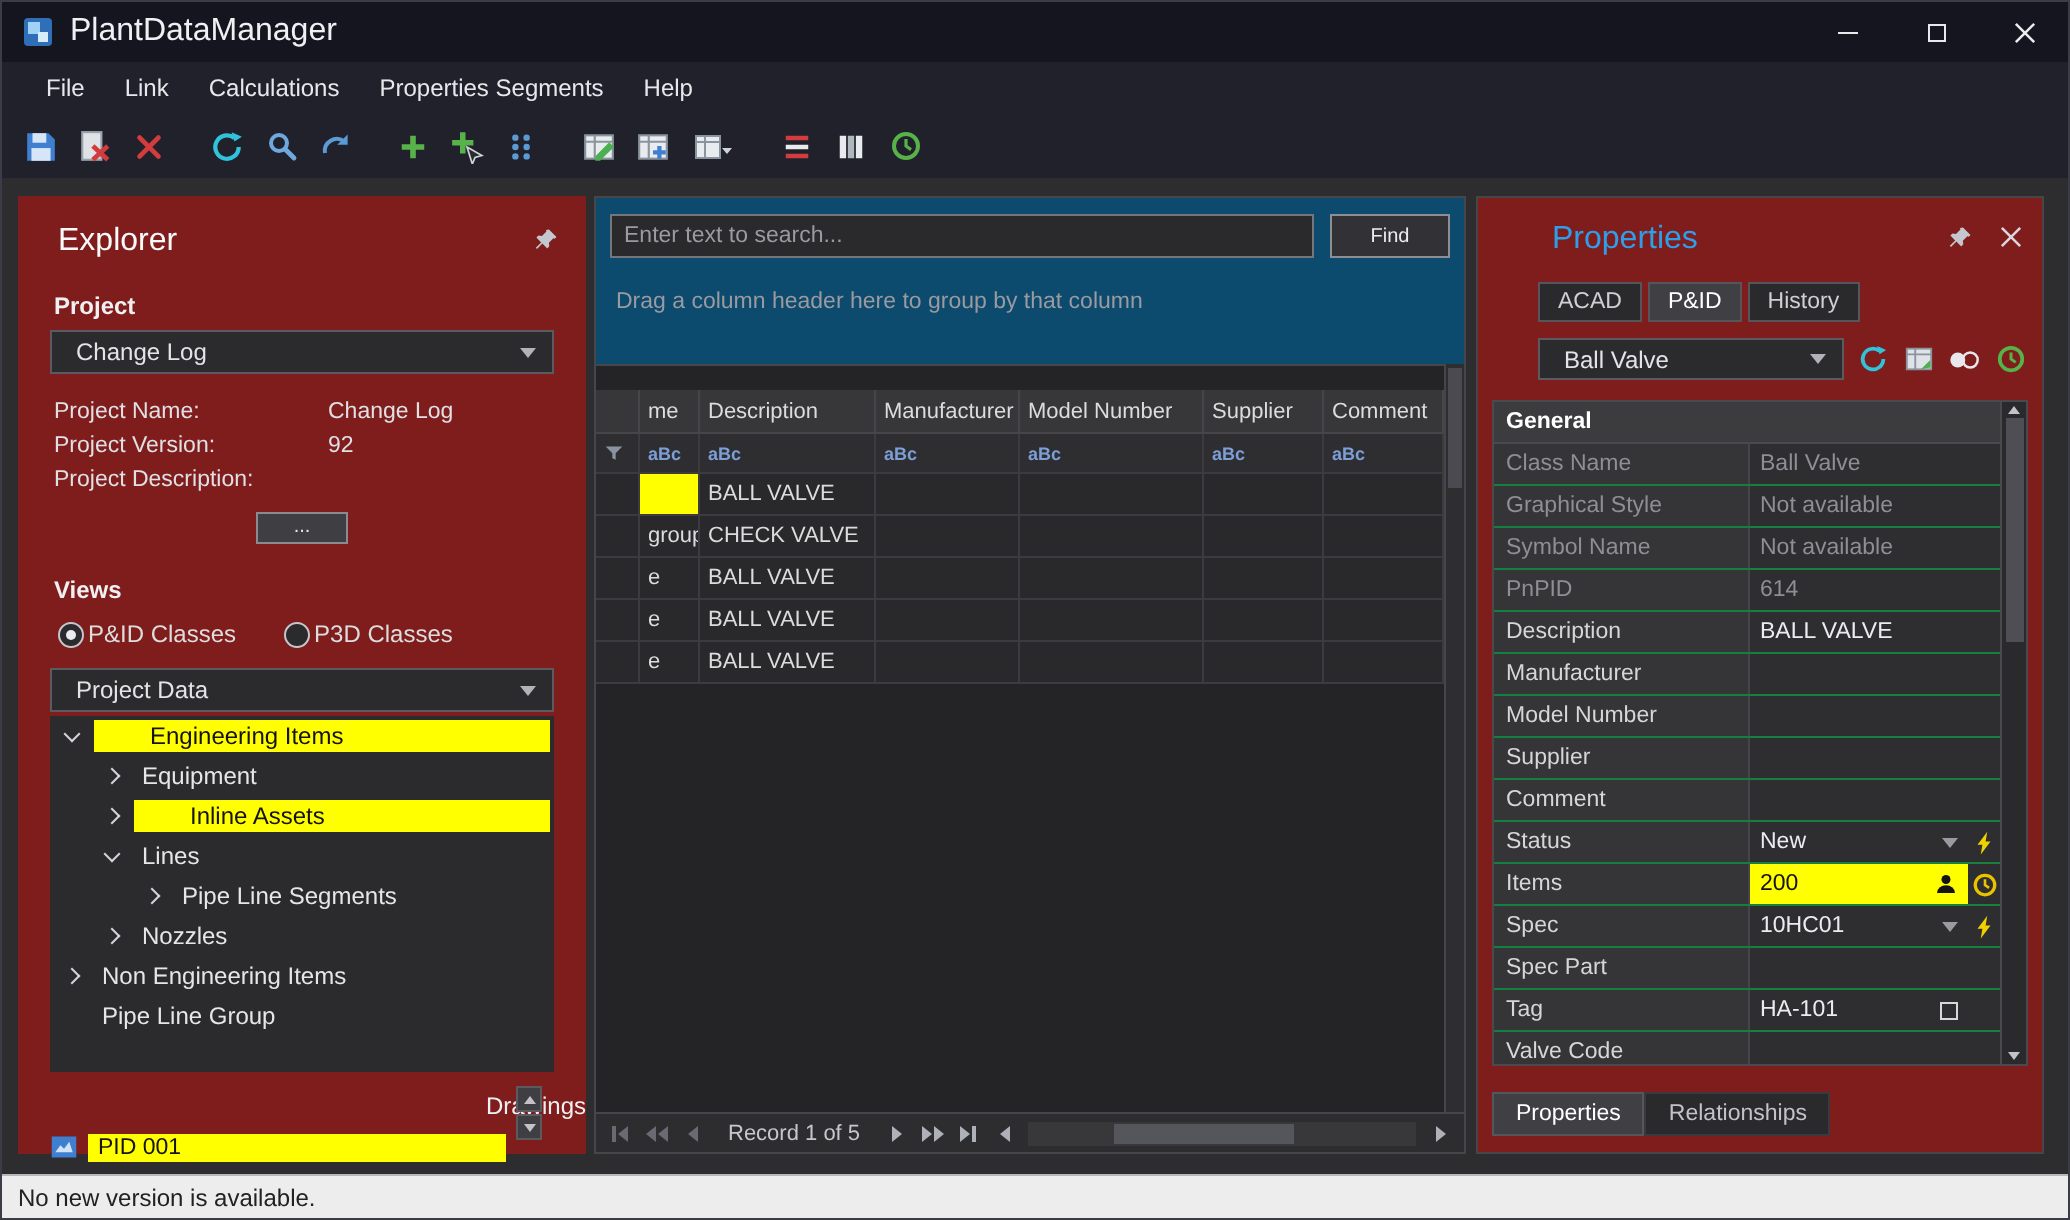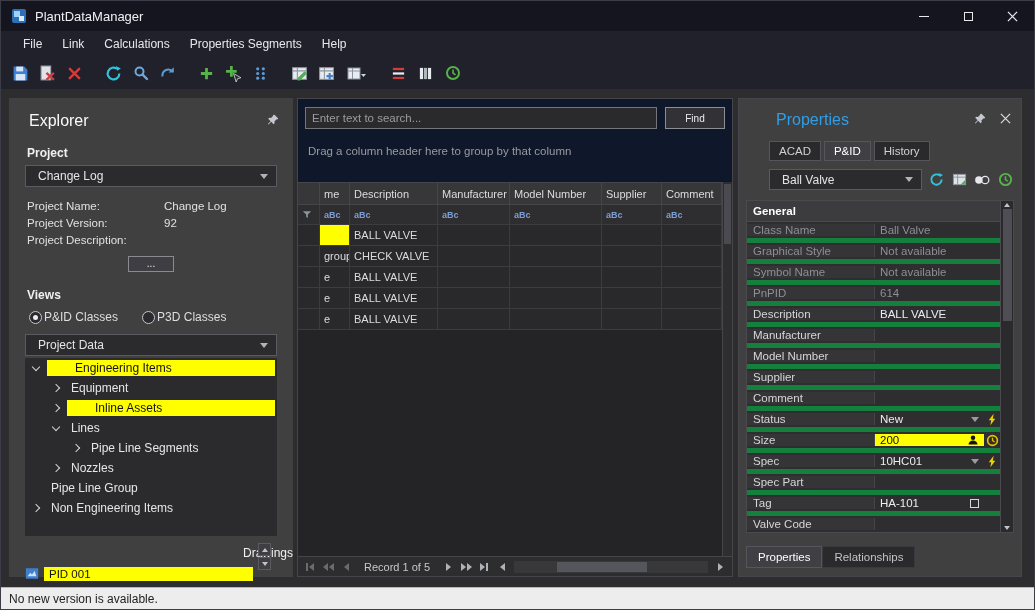--- a/index.html
+++ b/index.html
@@ -6,37 +6,37 @@
   html,body { background:#1a1a1f; }
   .window {
     position: relative; width: 1035px; height: 610px;
     background: #2d2d30; overflow: hidden;
     font-family: "Liberation Sans", sans-serif; font-size: 12px; color: #ddd;
     border: 1px solid #3c3c46;
   }
   
   .titlebar { height: 30px; background:#15151f; display:flex; align-items:center; padding-left:10px; }
   .app-icon { width:16px; height:16px; margin-right:8px; flex:none; }
-  .title-text { color:#f0f0f4; font-size:13px; }
+  .title-text { color:#f0f0f4; font-size:16px; }
   .win-controls { margin-left:auto; display:flex; height:30px; }
   .win-btn { width:44px; display:flex; align-items:center; justify-content:center; }
   .min-glyph { width:10px; height:1px; background:#e8e8ec; display:inline-block; }
   .max-glyph { width:9px; height:9px; border:1px solid #e8e8ec; display:inline-block; }
   
   .menubar { height: 26px; background:#21212b; display:flex; align-items:center; padding-left:12px; }
   .menu-item { padding: 4px 10px; color:#e8e8ec; }
   
   .toolbar { height: 32px; background:#21212b; display:flex; align-items:center; padding-left:6px; }
   .tbtn { width:27px; height:26px; display:flex; align-items:center; justify-content:center; border-radius:2px; }
   .tsep { width:12px; height:26px; flex:none; }
   
   .main { position:absolute; top:88px; bottom:22px; left:0; right:0; }
-  .panel { background:#404040; }
+  .panel { background:#7f1d1d; }
   .explorer { position:absolute; left:8px; top:9px; bottom:10px; width:284px; }
-  .gridpanel { position:absolute; left:296px; top:9px; bottom:10px; width:436px; background:#0f172a; border:1px solid #46464a; }
+  .gridpanel { position:absolute; left:296px; top:9px; bottom:10px; width:436px; background:#0c4a6e; border:1px solid #46464a; }
   .propspanel { position:absolute; left:737px; top:9px; bottom:10px; width:284px; border:1px solid #46464a;padding-left:23px; }
   
   .exp-header { display:flex; align-items:center; padding:14px 14px 0 20px; }
   .exp-title { font-size:16px; color:#fafafa; }
   .exp-pin { margin-left:auto; }
   .exp-label { font-weight:bold; color:#f0f0f2; margin:16px 0 5px 18px; font-size:12px; }
   .dd { margin:0 16px; height:22px; background:#2b2b2e; border:1px solid #5a5a60; display:flex; align-items:center; padding:0 8px; color:#e4e4e8; }
   .dd .ddtext { flex:1; overflow:hidden; white-space:nowrap; padding-left:4px; }
   .caret { width:0; height:0; border-left:4px solid transparent; border-right:4px solid transparent; border-top:5px solid #b2b2b8; flex:none; }
   .exp-info { margin:10px 0 0 18px; font-size:11.5px; }
@@ -65,21 +65,21 @@
   .tri-dn { width:0;height:0;border-left:3.5px solid transparent;border-right:3.5px solid transparent;border-top:4.5px solid #c2c2c8; }
   
   .search-row { position:absolute; top:8px; left:7px; right:7px; height:22px; display:flex; gap:8px; }
   .search-input { flex:1; height:22px; background:#2a2a2d; border:1px solid #75757c; color:#ddd; padding:0 6px; font-family:inherit; font-size:11.5px; outline:none; }
   .search-input::placeholder { color:#9a9aa0; }
   .find-btn { width:60px; height:22px; background:#323236; border:1px solid #8d8d94; color:#ececf0; font-family:inherit; font-size:10px; }
   .group-hint { position:absolute; top:46px; left:10px; color:#9a9aa0; font-size:11.5px; }
   .gtable { position:absolute; top:83px; left:0; right:10px; bottom:20px; display:flex; flex-direction:column; background:#242427; border-top:1px solid #46464a; overflow:hidden; }
   .grow { display:grid; grid-template-columns:22px 30px 88px 72px 92px 60px minmax(40px,1fr); flex:none; }
   .gc { border-right:1px solid #3c3c40; border-bottom:1px solid #3c3c40; padding:0 4px; display:flex; align-items:center; overflow:hidden; white-space:nowrap; font-size:11px; }
-  .ghead .gc { height:22px; background:#37373a; color:#dcdcdf; border-right-color:#46464a; border-bottom-color:#46464a; }
+  .ghead .gc { height:22px; background:#37373a; color:#dcdcdf; border-right-color:#46464a; border-bottom-color:#46464a;margin-top:12px; }
   .gfilter .gc { height:20px; background:#2e2e31; }
   .gdata .gc { height:21px; background:#29292c; color:#dcdcdf; }
   .gc.ycell { background:#ffff00; color:#141414; }
   .abc { font-size:9px; color:#7d9fd8; font-weight:bold; letter-spacing:0; }
   .gfill { flex:1; background:#242427; }
   .vscroll { position:absolute; top:83px; right:0; width:10px; bottom:20px; background:#2e2e31; border-left:1px solid #46464a; }
   .vthumb { margin:2px 1px; height:60px; background:#4a4a50; }
   .navbar { position:absolute; left:0; right:0; bottom:0; height:20px; background:#2d2d30; border-top:1px solid #46464a; display:flex; align-items:center; padding:0 4px; gap:2px; }
   .nbtn { height:16px; min-width:16px; display:flex; align-items:center; justify-content:center; gap:1px; }
   .tl { width:0;height:0;border-top:4px solid transparent;border-bottom:4px solid transparent;border-right:5px solid #aeb2b8; }
@@ -95,21 +95,21 @@
   .props-title { font-size:16px; color:#2f9ee8; margin-right:auto; }
   .ptabs { display:flex; margin:12px 0 0 7px; }
   .ptab { padding:3px 9px; border:1px solid #55555c; background:#2a2a2d; color:#cfcfd4; font-size:11.5px; margin-right:3px; }
   .ptab.active { background:#3f3f44; color:#ffffff; }
   .class-row { display:flex; align-items:center; margin:8px 7px 0; gap:5px; }
   .class-row .dd { margin:0; flex:1; height:21px; }
   .picon { width:18px; height:18px; display:flex; align-items:center; justify-content:center; flex:none; }
   .pgrid { position:absolute; top:101px; left:7px; right:7px; bottom:43px; display:flex; border:1px solid #4a4a4e; background:#2e2e31; overflow:hidden; }
   .pgrid-main { flex:1; display:flex; flex-direction:column; overflow:hidden; }
   .psec { height:21px; background:#3c3c3f; border-bottom:1px solid #4a4a4e; color:#fff; font-weight:bold; font-size:11.5px; display:flex; align-items:center; padding-left:6px; flex:none; }
-  .prow { display:flex; height:21px; border-bottom:5px solid #15803d; flex:none;align-items:center; }
+  .prow { display:flex; height:21px; border-bottom:1px solid #15803d; flex:none; }
   .plabel { width:128px; background:#353538; color:#d6d6d8; font-size:11.5px; padding:0 6px; display:flex; align-items:center; border-right:1px solid #44444a; overflow:hidden; white-space:nowrap; }
   .pvalue { flex:1; background:#2e2e31; color:#ececf0; font-size:11.5px; padding:0 5px; display:flex; align-items:center; gap:4px; overflow:hidden; }
   .pvalue .ptext { flex:1; overflow:hidden; white-space:nowrap; }
   .pstrip { width:16px; background:#2e2e31; display:flex; align-items:center; justify-content:center; flex:none; }
   .prow.ro .plabel, .prow.ro .pvalue { color:#8e8e94; }
   .prow.size .pvalue { background:#ffff00; color:#141414; }
   .vcaret { width:0;height:0;border-left:4px solid transparent;border-right:4px solid transparent;border-top:5px solid #9a9aa0; flex:none; }
   .sq-icon { width:9px; height:9px; border:1.3px solid #d8d8dc; flex:none; }
   .pgrid-scroll { width:13px; background:#2a2a2d; border-left:1px solid #4a4a4e; display:flex; flex-direction:column; align-items:center; padding:2px 0; }
   .pgrid-scroll .track { flex:1; width:100%; display:flex; justify-content:center; }
@@ -329,26 +329,26 @@
           </div>
         <div class="titem lv2">
             <span class="chev"></span>
             <span class="lbl">Pipe Line Segments</span>
           </div>
         <div class="titem lv1">
             <span class="chev"></span>
             <span class="lbl">Nozzles</span>
           </div>
         <div class="titem lv0">
+            <span class="chev"></span>
+            <span class="lbl">Non Engineering Items</span>
+          </div>
+        <div class="titem lv0">
             <span class="chev hide"></span>
             <span class="lbl">Pipe Line Group</span>
-          </div>
-        <div class="titem lv0">
-            <span class="chev"></span>
-            <span class="lbl">Non Engineering Items</span>
           </div>
       </div>
       <div class="drawings-label">Drawings</div>
       <div class="drawing-row">
         <svg width="14" height="13" viewBox="0 0 16 14">
             <rect x="1" y="1" width="14" height="12" fill="#3f7fd0"></rect>
             <path d="M3 10l3-4 2 2 3-4 2 6z" fill="#cfe4f8"></path>
           </svg>
         <span class="dname">PID 001</span>
       </div>
@@ -616,21 +616,21 @@
                 <span class="ptext">New</span>
                 <span class="vcaret"></span>
               </div>
             <div class="pstrip">
                 <svg width="10" height="13" viewBox="0 0 12 16">
                   <path d="M8 1L2 9h3l-1 6 6-8H7z" fill="#f0d000"></path>
                 </svg>
               </div>
           </div>
           <div class="prow size">
-            <div class="plabel">Size</div>
+            <div class="plabel">Items</div>
             <div class="pvalue">
                 <span class="ptext">200</span>
                 <svg width="12" height="12" viewBox="0 0 16 16">
                   <circle cx="8" cy="5" r="3" fill="#141414"></circle>
                   <path d="M2 14a6 5.2 0 0 1 12 0z" fill="#141414"></path>
                 </svg>
               </div>
             <div class="pstrip">
                 <svg width="13" height="13" viewBox="0 0 16 16">
                   <circle cx="8" cy="8" r="6" fill="none" stroke="#e8c400" stroke-width="2"></circle>

